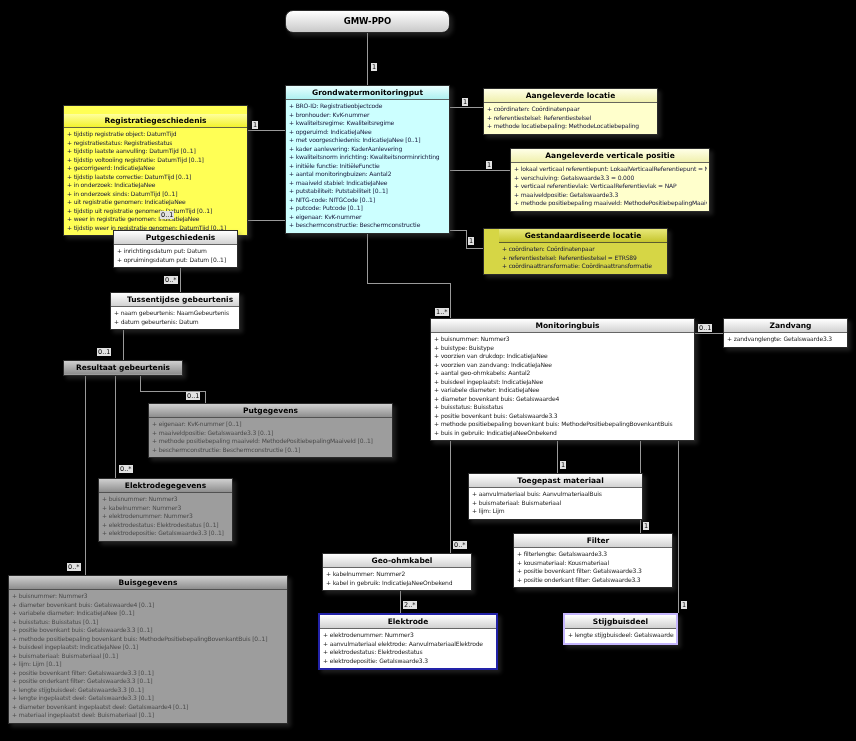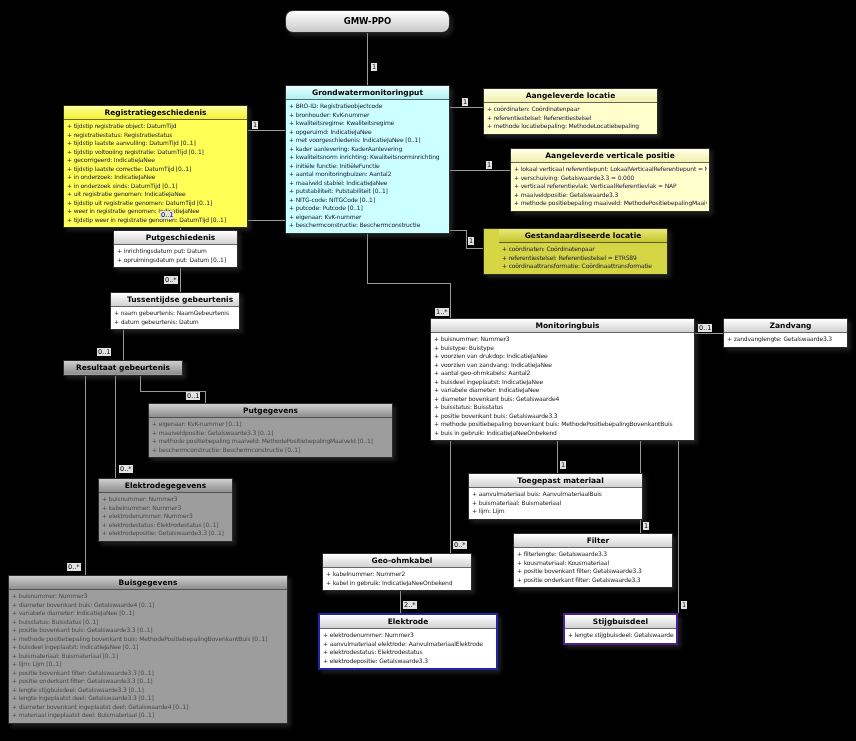--- a/index.html
+++ b/index.html
@@ -50,37 +50,37 @@
     line-height: 8.5px;
     letter-spacing: -0.15px;
     white-space: nowrap;
     overflow: hidden;
     color: #16163a;
   }
   
   .style-root { background: linear-gradient(180deg, #ffffff 0%, #c9c9c9 100%); border-radius: 8px; }
   .style-root .uml-class-header { font-size: 8.5px; padding: 6px 2px 5px; }
   .style-yellow { background: #ffff55; }
-  .style-yellow .uml-class-header { background: linear-gradient(180deg, #ffff9e 0%, #f2f22e 100%); }
+  .style-yellow .uml-class-header { background: linear-gradient(180deg, #ffff9e 0%, #f2f22e 100%); margin-top: 8px; }
   .style-cyan { background: #ccffff; }
   .style-cyan .uml-class-header { background: linear-gradient(180deg, #e8ffff 0%, #aef0f0 100%); }
   .style-paleyellow { background: #ffffcc; }
   .style-paleyellow .uml-class-header { background: linear-gradient(180deg, #ffffe8 0%, #f0f0ae 100%); }
   .style-olive { background: #d6d645; padding-left: 15px; }
   .style-olive .uml-class-header { background: linear-gradient(180deg, #e8e87a 0%, #c6c62e 100%); }
   .style-white { background: #ffffff; }
   .style-white .uml-class-header { background: linear-gradient(180deg, #ffffff 0%, #d2d2d2 100%); padding-left: 12px; }
   .style-white .uml-attr { color: #222; }
   .style-gray { background: #9d9d9d; }
   .style-gray .uml-class-header { background: linear-gradient(180deg, #d0d0d0 0%, #8e8e8e 100%); }
   .style-gray .uml-attr { color: #4a4a4a; }
   .style-elektrode { background: #ffffff; border: 2px solid #2222a8; }
   .style-elektrode .uml-class-header { background: linear-gradient(180deg, #ffffff 0%, #d2d2d2 100%); }
   .style-elektrode .uml-attr { color: #222; }
-  .style-stijgbuis { background: #ffffff; border: 2px solid #4c1d95; }
+  .style-stijgbuis { background: #ffffff; border: 2px solid #c4b5fd; }
   .style-stijgbuis .uml-class-header { background: linear-gradient(180deg, #ffffff 0%, #d2d2d2 100%); }
   .style-stijgbuis .uml-attr { color: #222; }
   .mult-label {
     position: absolute;
     font-size: 6.5px;
     line-height: 8px;
     background: #e2e2e2;
     color: #000;
     padding: 0 1px;
   }

